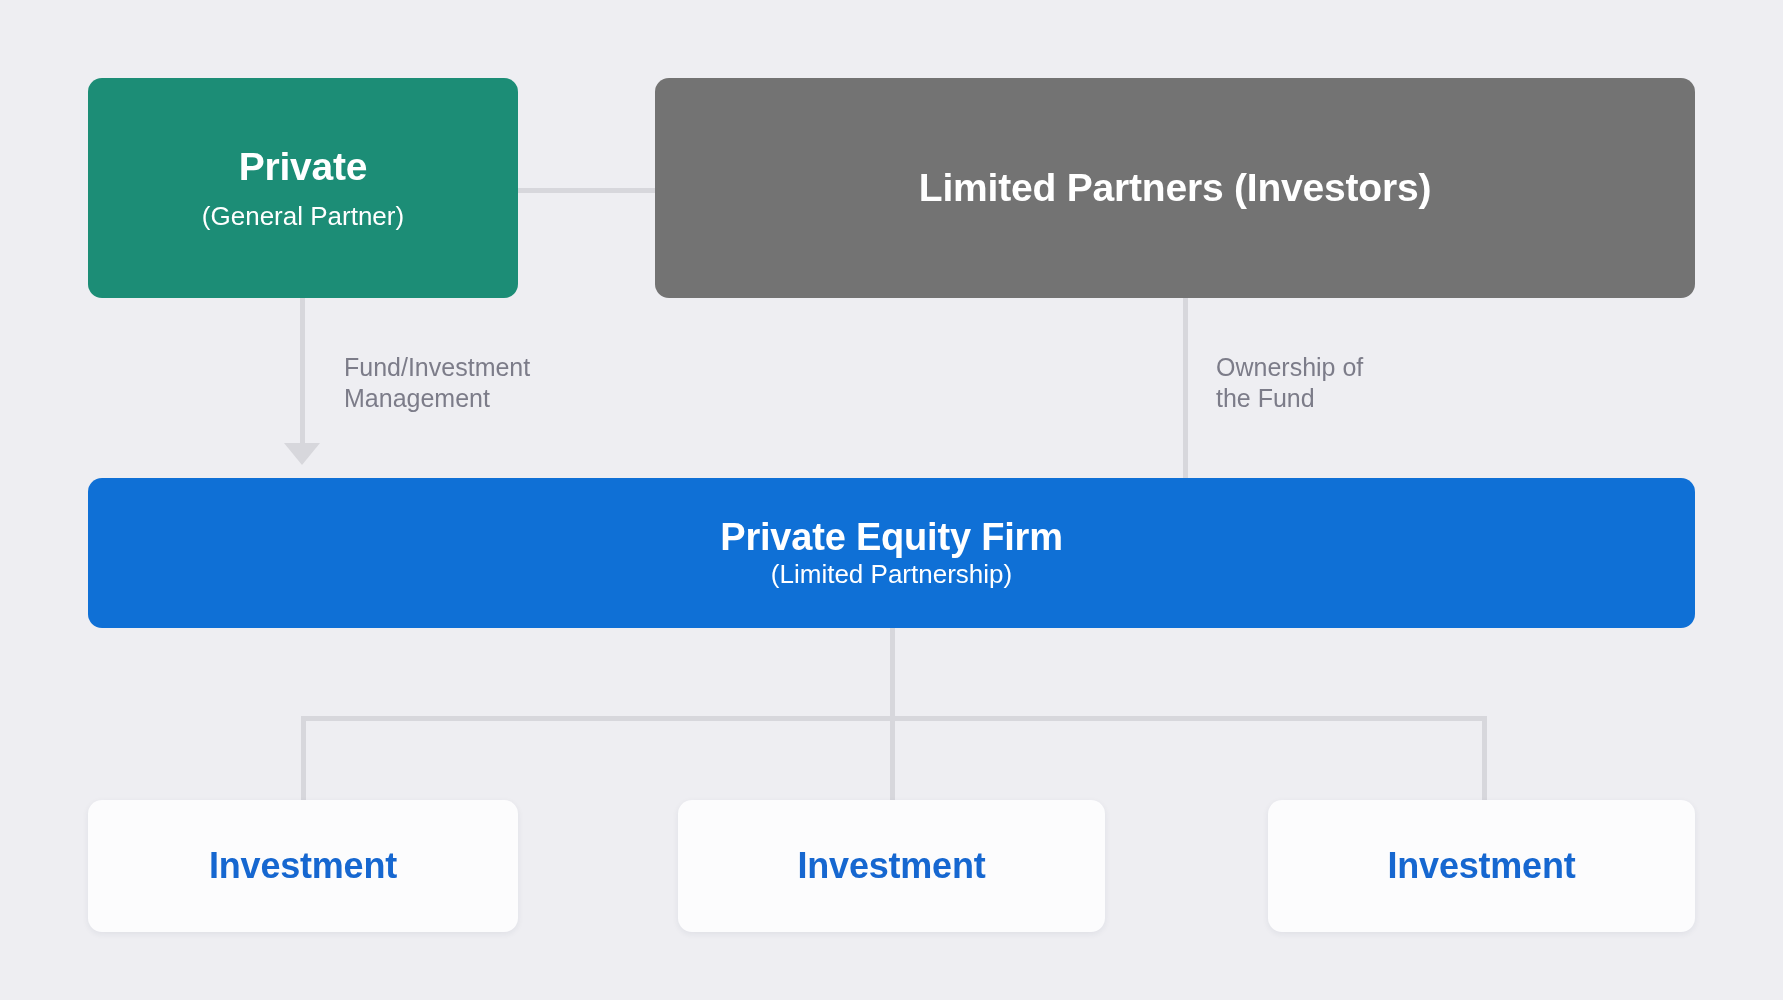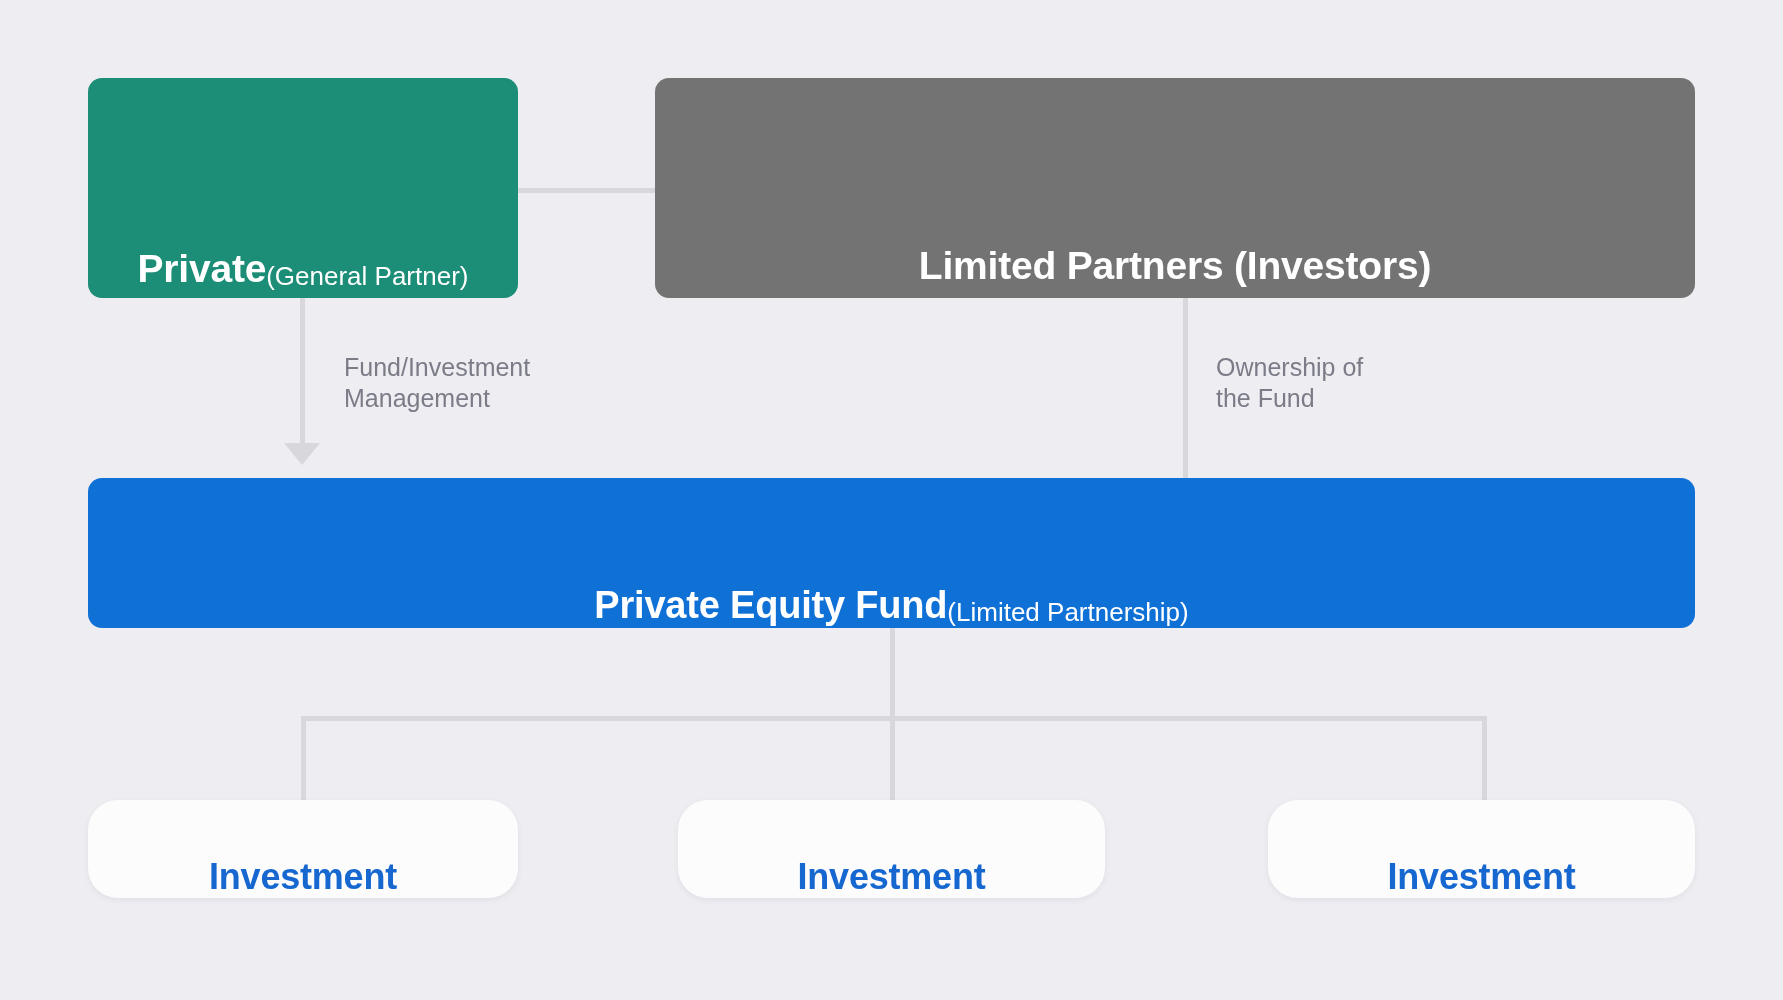--- a/index.html
+++ b/index.html
@@ -34,21 +34,22 @@
     background: #d7d7dc;
   }
 
   
   .node {
     position: absolute;
     z-index: 3;
     box-sizing: border-box;
     border-radius: 14px;
     display: flex;
-    align-items: flex-end;
+    flex-direction: column;
+    align-items: center;
     justify-content: center;
     text-align: center;
   }
 
   
   #node-firm {
     left: 88px;
     top: 78px;
     width: 430px;
     height: 220px;
@@ -111,25 +112,24 @@
   #node-fund .subtitle {
     font-size: 26px;
     font-weight: 400;
     margin-top: 0;
     line-height: 1.2;
   }
 
   
   .node-investment {
     top: 800px;
-    height: 98px;
+    height: 132px;
     background: #fcfcfd;
     color: #1667d0;
     box-shadow: 0 2px 6px rgba(30, 40, 70, 0.07);
-    border-radius: 30px;
   }
   .node-investment .title {
     font-size: 36px;
     font-weight: bold;
     letter-spacing: -0.2px;
   }
   #node-investment-1 { left: 88px;   width: 430px; }
   #node-investment-2 { left: 678px;  width: 427px; }
   #node-investment-3 { left: 1268px; width: 427px; }
 
@@ -186,21 +186,21 @@
   <div class="node" id="node-lps">
     <div class="title">Limited Partners (Investors)</div>
   </div>
 
   <div class="edge-label" id="label-management">Fund/Investment
 Management</div>
   <div class="edge-label" id="label-ownership">Ownership of
 the Fund</div>
 
   <div class="node" id="node-fund">
-    <div class="title">Private Equity Fund</div>
+    <div class="title">Private Equity Firm</div>
     <div class="subtitle">(Limited Partnership)</div>
   </div>
 
   <div class="node node-investment" id="node-investment-1">
     <div class="title">Investment</div>
   </div>
   <div class="node node-investment" id="node-investment-2">
     <div class="title">Investment</div>
   </div>
   <div class="node node-investment" id="node-investment-3">

